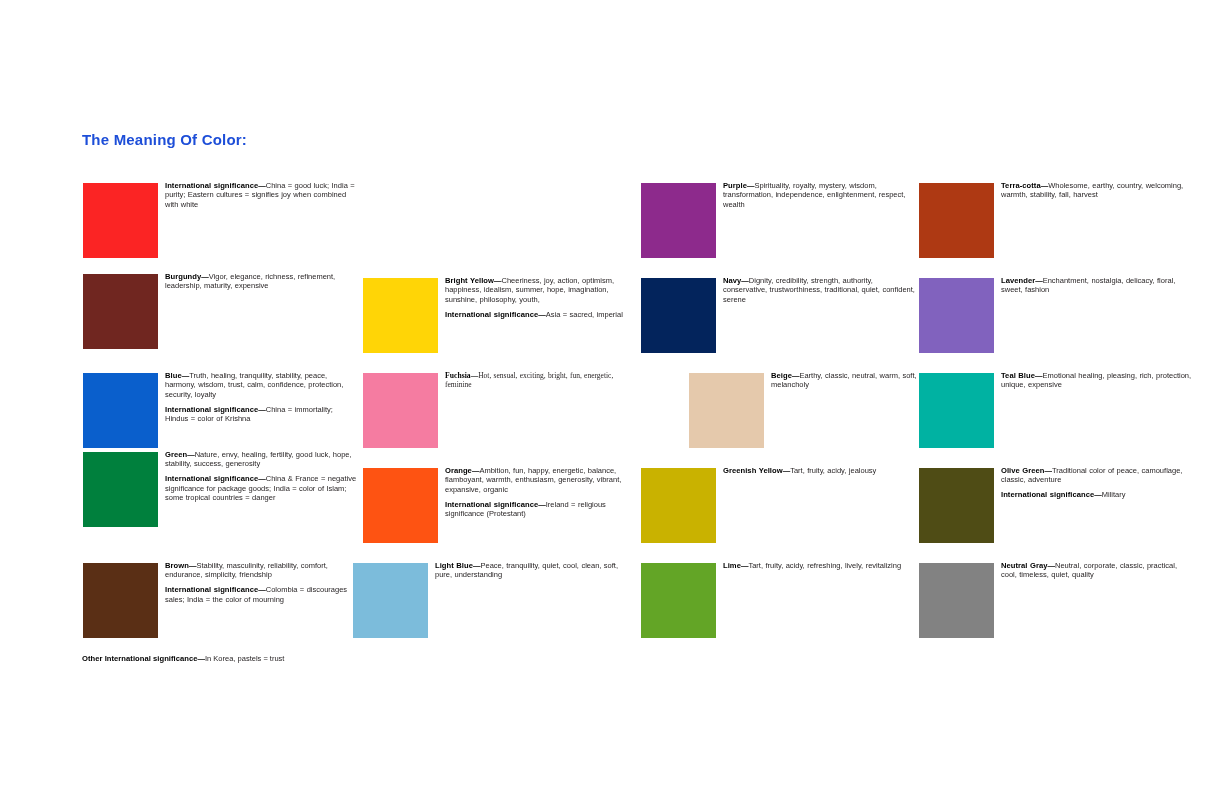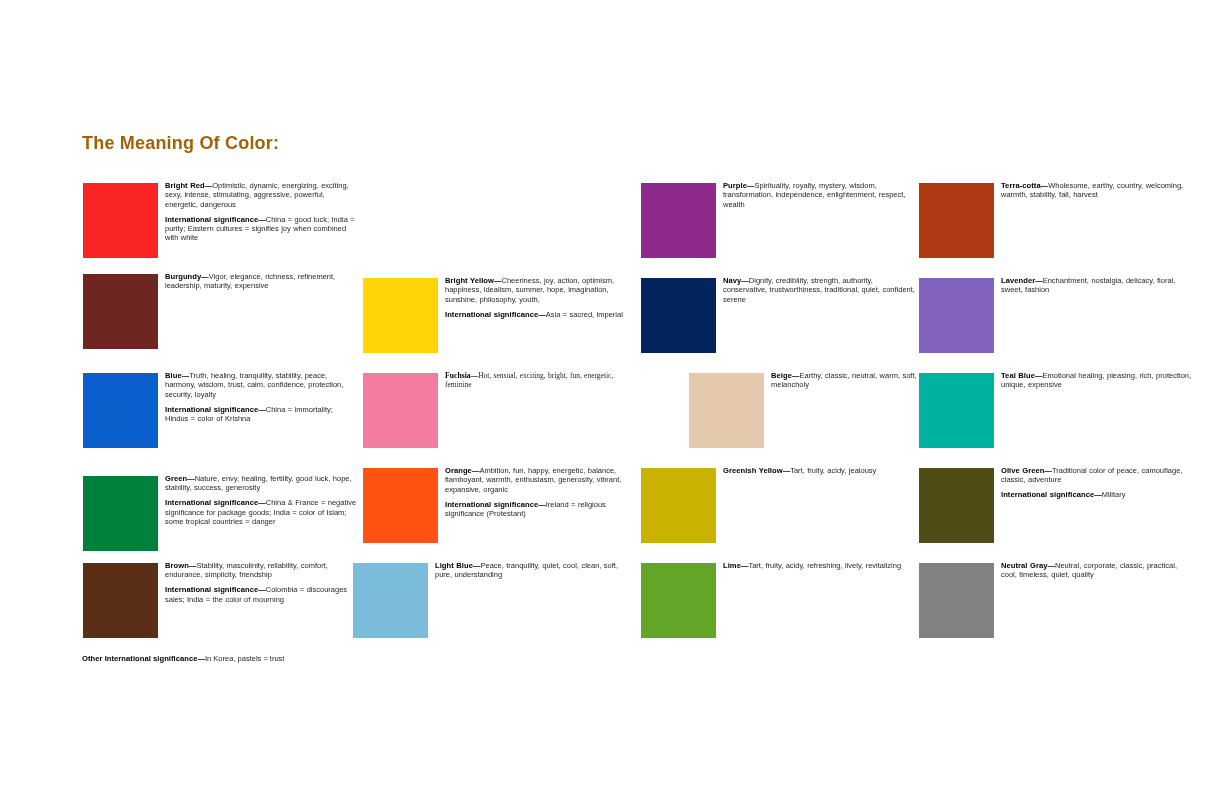--- a/index.html
+++ b/index.html
@@ -19,24 +19,24 @@
   #poster {
     position: relative;
     width: 1224px;
     height: 792px;
     background: #ffffff;
   }
   #title {
     position: absolute;
     left: 82px;
     top: 121px;
-    font-size: 18px;
+    font-size: 15px;
     font-weight: bold;
     letter-spacing: 0.2px;
-    color: #a16207;
+    color: #1d4ed8;
     white-space: nowrap;
   }
   #grid {
     position: absolute;
     left: 0;
     top: 0;
     width: 1224px;
     height: 792px;
   }
   .entry {
@@ -87,38 +87,37 @@
 <body>
 
 <div id="poster" style="background: rgb(255, 255, 255);">
 
   <h1 id="title">The Meaning Of Color:</h1>
 
   <div id="grid">
       <div class="entry" style="left: 83px; top: 183px;">
         <div class="swatch" title="Bright Red" style="width: 75px; height: 75px; background: rgb(251, 36, 36);"></div>
         <div class="entry-text">
-          <p class="para"><span class="lbl">Bright Red</span><span class="dash">—</span><span>Optimistic, dynamic, energizing, exciting, sexy, intense, stimulating, aggressive, powerful, energetic, dangerous</span></p>
           <p class="para"><span class="lbl">International significance</span><span class="dash">—</span><span>China = good luck; India = purity; Eastern cultures = signifies joy when combined with white</span></p>
         </div>
       </div>
       <div class="entry" style="left: 83px; top: 274px;">
         <div class="swatch" title="Burgundy" style="width: 75px; height: 75px; background: rgb(112, 38, 32);"></div>
         <div class="entry-text">
           <p class="para"><span class="lbl">Burgundy</span><span class="dash">—</span><span>Vigor, elegance, richness, refinement, leadership, maturity, expensive</span></p>
         </div>
       </div>
       <div class="entry" style="left: 83px; top: 373px;">
         <div class="swatch" title="Blue" style="width: 75px; height: 75px; background: rgb(10, 95, 204);"></div>
         <div class="entry-text">
           <p class="para"><span class="lbl">Blue</span><span class="dash">—</span><span>Truth, healing, tranquility,  stability, peace, harmony, wisdom, trust, calm, confidence, protection, security, loyalty</span></p>
           <p class="para"><span class="lbl">International significance</span><span class="dash">—</span><span>China = immortality; Hindus = color of Krishna</span></p>
         </div>
       </div>
-      <div class="entry" style="left: 83px; top: 476px; padding-left: 24px;">
+      <div class="entry" style="left: 83px; top: 452px; padding-left: 24px;">
         <div class="swatch" title="Green" style="width: 75px; height: 75px; background: rgb(0, 128, 61);"></div>
         <div class="entry-text">
           <p class="para"><span class="lbl">Green</span><span class="dash">—</span><span>Nature, envy, healing, fertility, good luck, hope, stability, success, generosity</span></p>
           <p class="para"><span class="lbl">International significance</span><span class="dash">—</span><span>China &amp; France = negative significance for package goods; India = color of Islam; some tropical countries = danger</span></p>
         </div>
       </div>
       <div class="entry" style="left: 83px; top: 563px;">
         <div class="swatch" title="Brown" style="width: 75px; height: 75px; background: rgb(90, 47, 21);"></div>
         <div class="entry-text">
           <p class="para"><span class="lbl">Brown</span><span class="dash">—</span><span>Stability, masculinity, reliability, comfort, endurance, simplicity, friendship</span></p>

